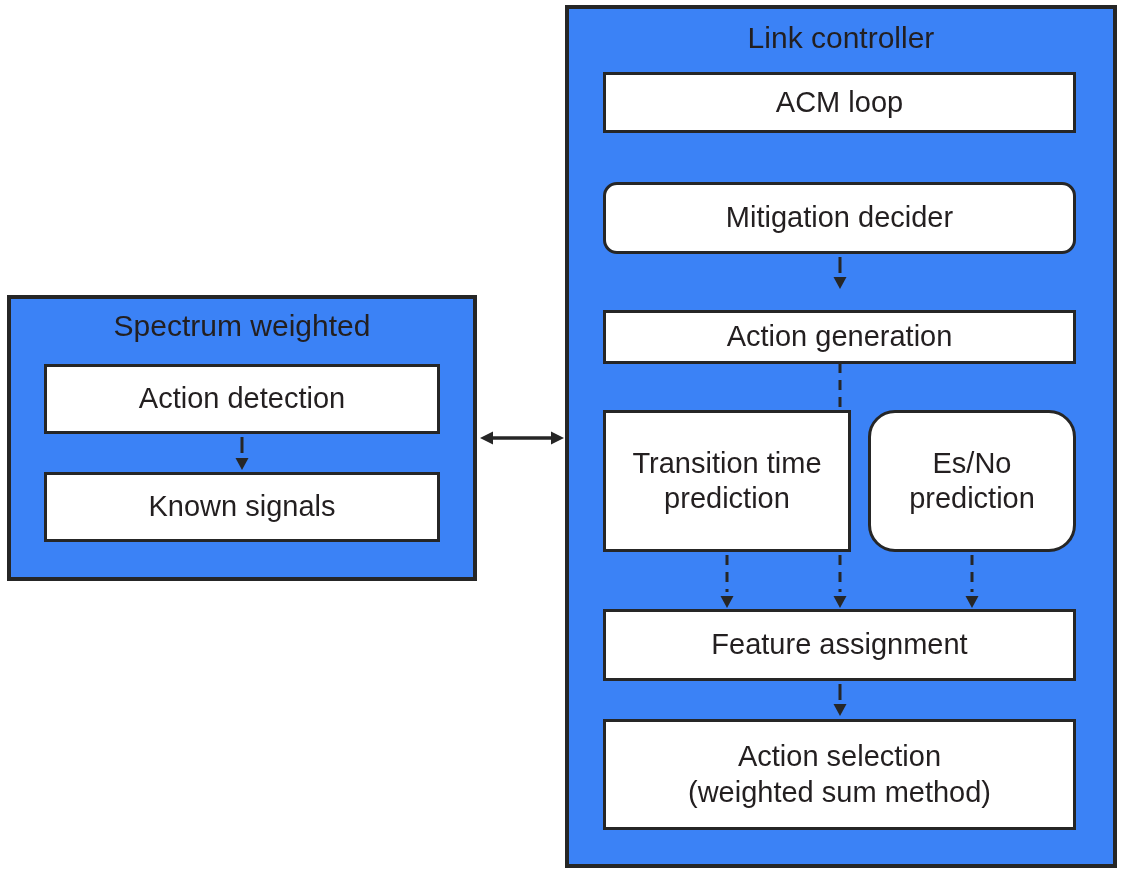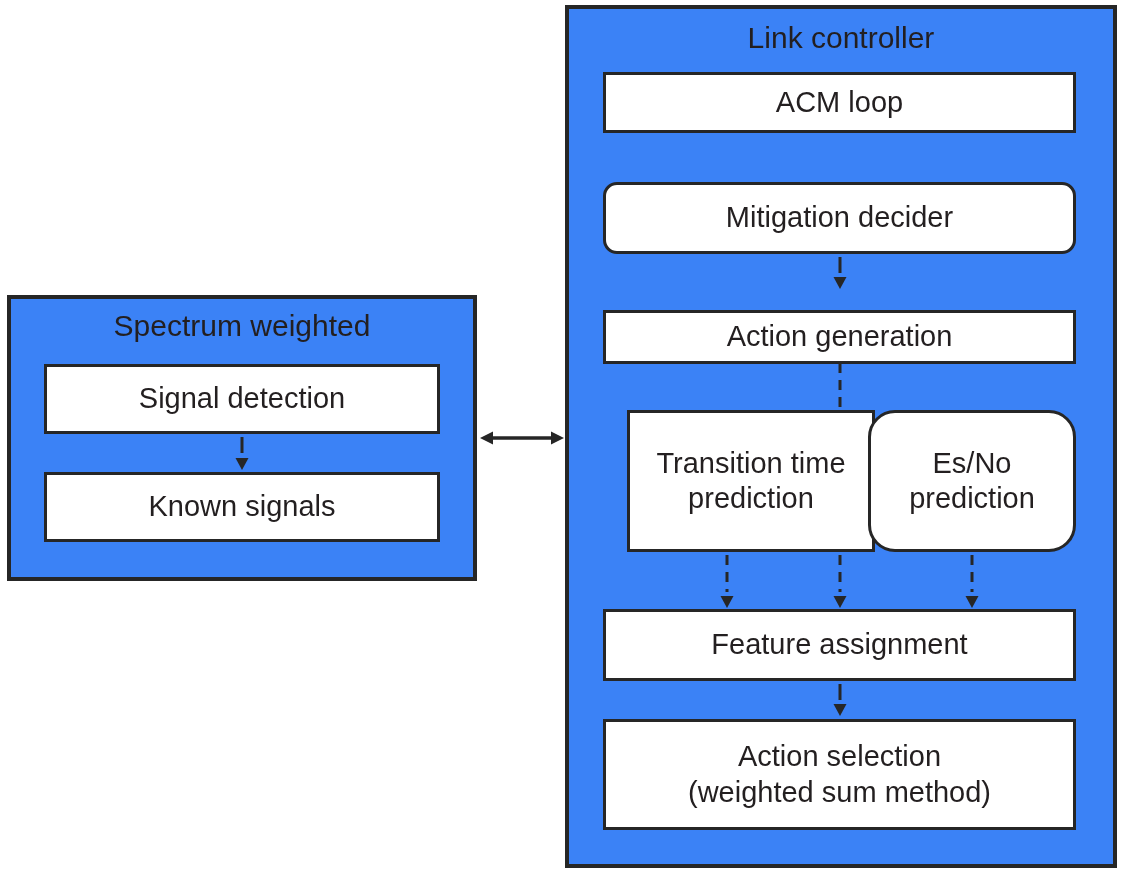--- a/index.html
+++ b/index.html
@@ -50,30 +50,30 @@
   .cdash { stroke-dasharray: 10 7; }
   .chead { fill: #262626; stroke: none; }
 </style>
 </head>
 <body>
 
 <div id="stage">
 
   <div class="outer-box" style="left:7px; top:295px; width:470px; height:286px;">
     <div class="group-title" style="top:10px;">Spectrum weighted</div>
-    <div class="node" style="left:33px; top:65px; width:396px; height:70px;">Signal detection</div>
+    <div class="node" style="left:33px; top:65px; width:396px; height:70px;">Action detection</div>
     <div class="node" style="left:33px; top:173px; width:396px; height:70px;">Known signals</div>
   </div>
 
   <div class="outer-box" style="left:565px; top:5px; width:552px; height:863px;">
     <div class="group-title" style="top:12px;">Link controller</div>
     <div class="node" style="left:34px; top:63px; width:473px; height:61px;">ACM loop</div>
     <div class="node" style="left:34px; top:173px; width:473px; height:72px;border-radius:14px;">Mitigation decider</div>
     <div class="node" style="left:34px; top:281px; width:473px; height:54px;margin-top:20px;">Action generation</div>
-    <div class="node" style="left:34px; top:401px; width:248px; height:142px;margin-left:24px;">Transition time
+    <div class="node" style="left:34px; top:401px; width:248px; height:142px;">Transition time
 prediction</div>
     <div class="node" style="left:299px; top:401px; width:208px; height:142px;border-radius:27px;">Es/No
 prediction</div>
     <div class="node" style="left:34px; top:710px; width:473px; height:111px;">Action selection
 (weighted sum method)</div>
     <div class="node" style="left:34px; top:600px; width:473px; height:72px;">Feature assignment</div>
   </div>
 
   <svg id="connector-layer" viewBox="0 0 1127 879" xmlns="http://www.w3.org/2000/svg">
 

